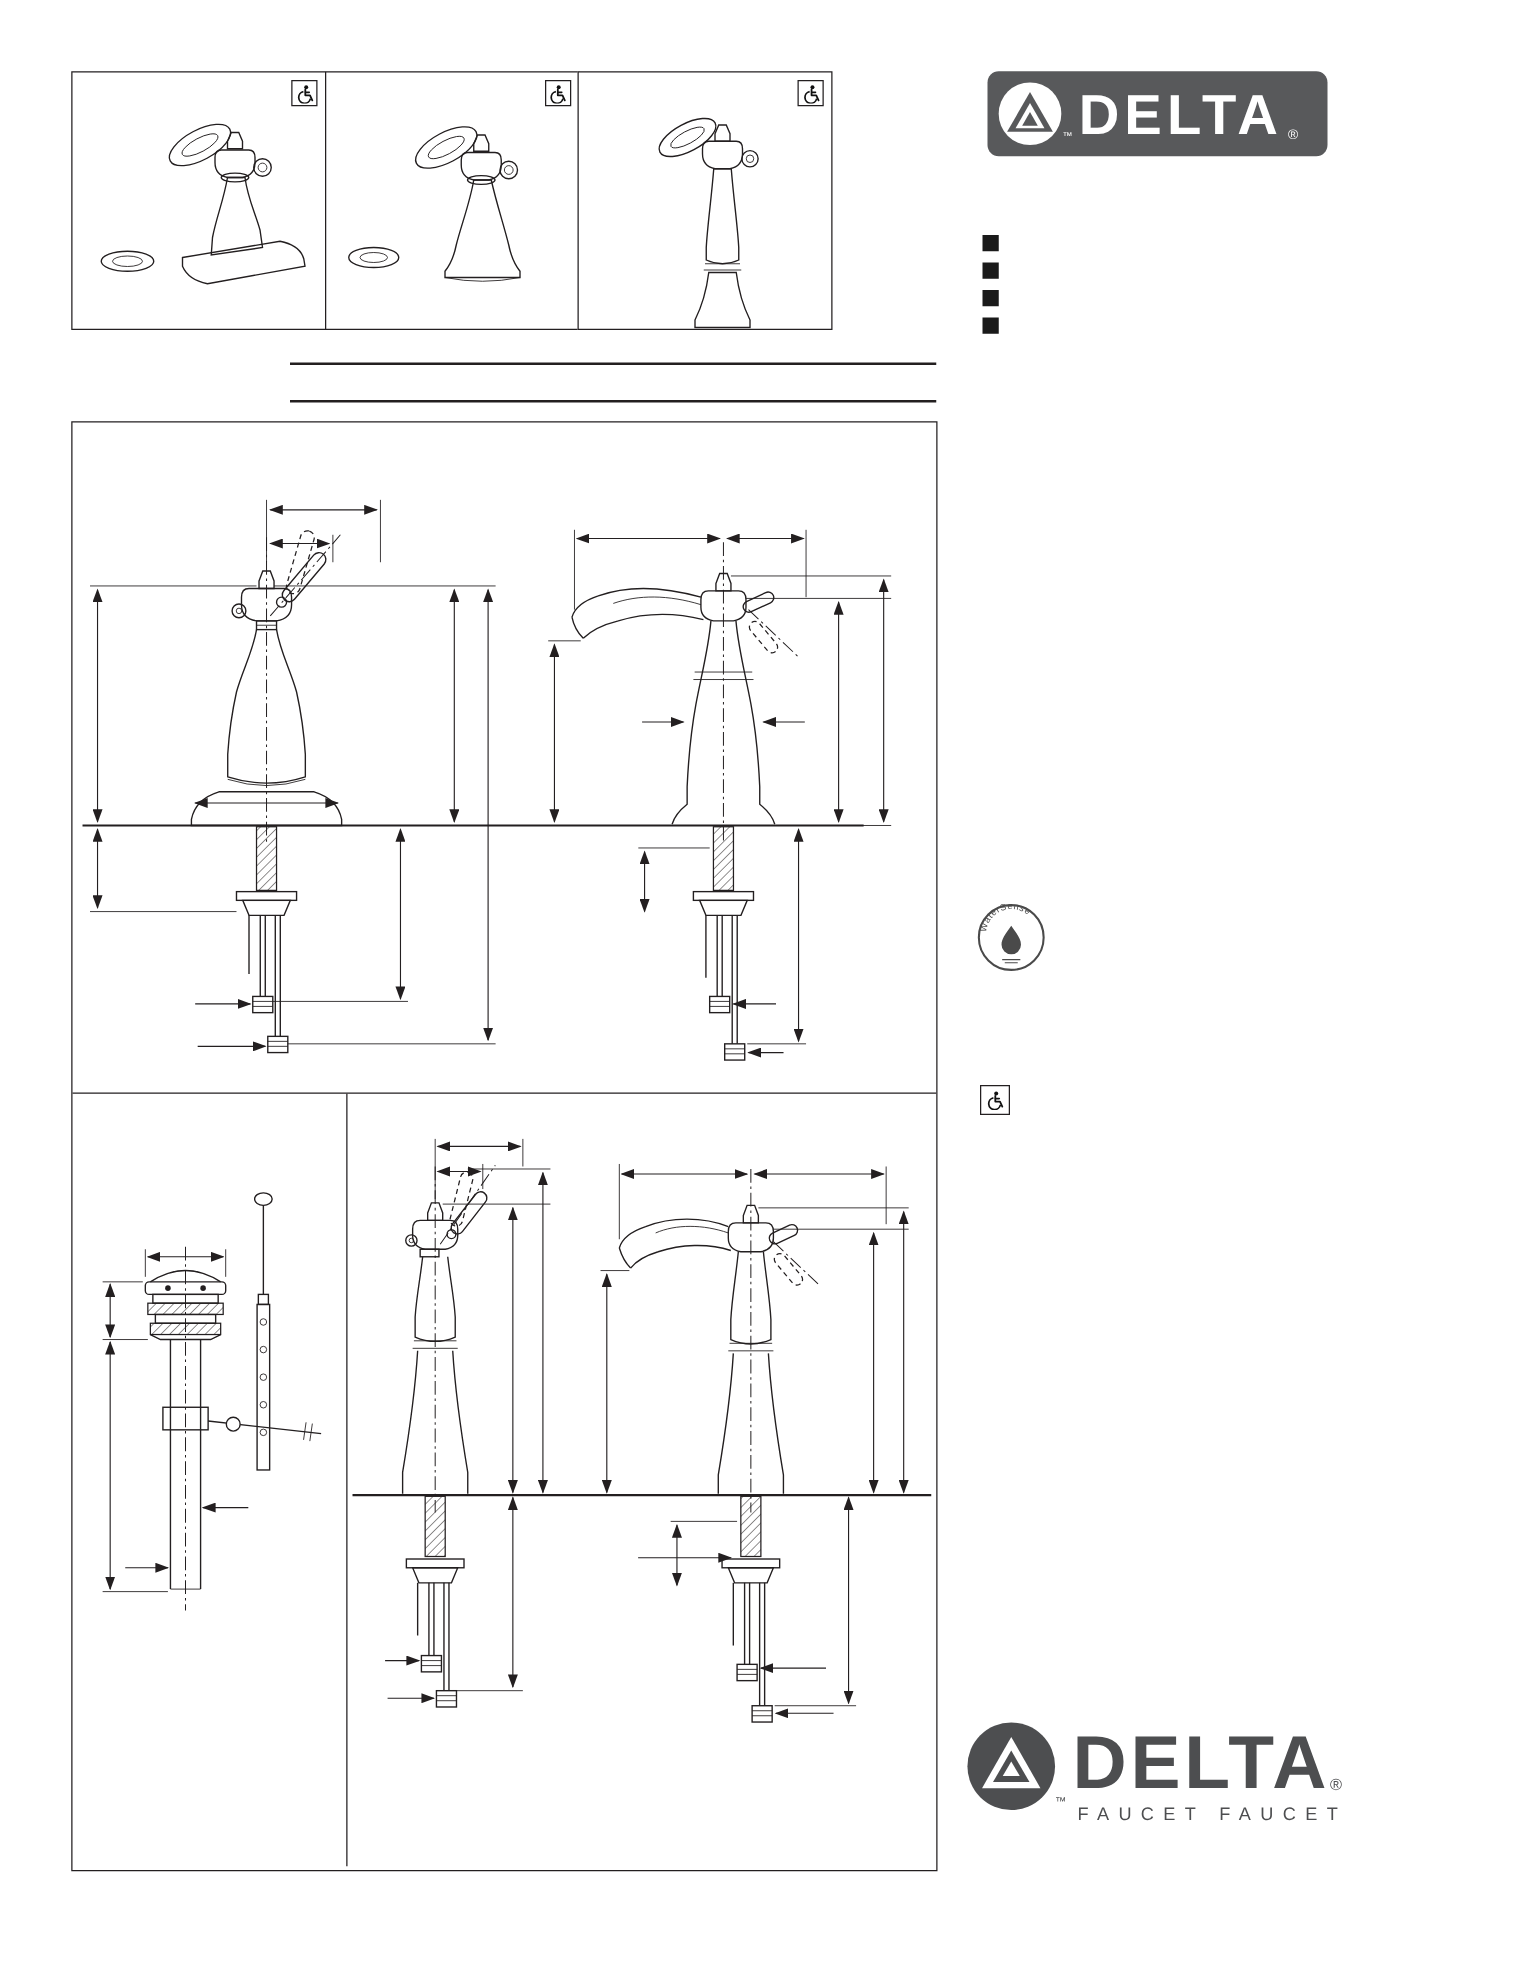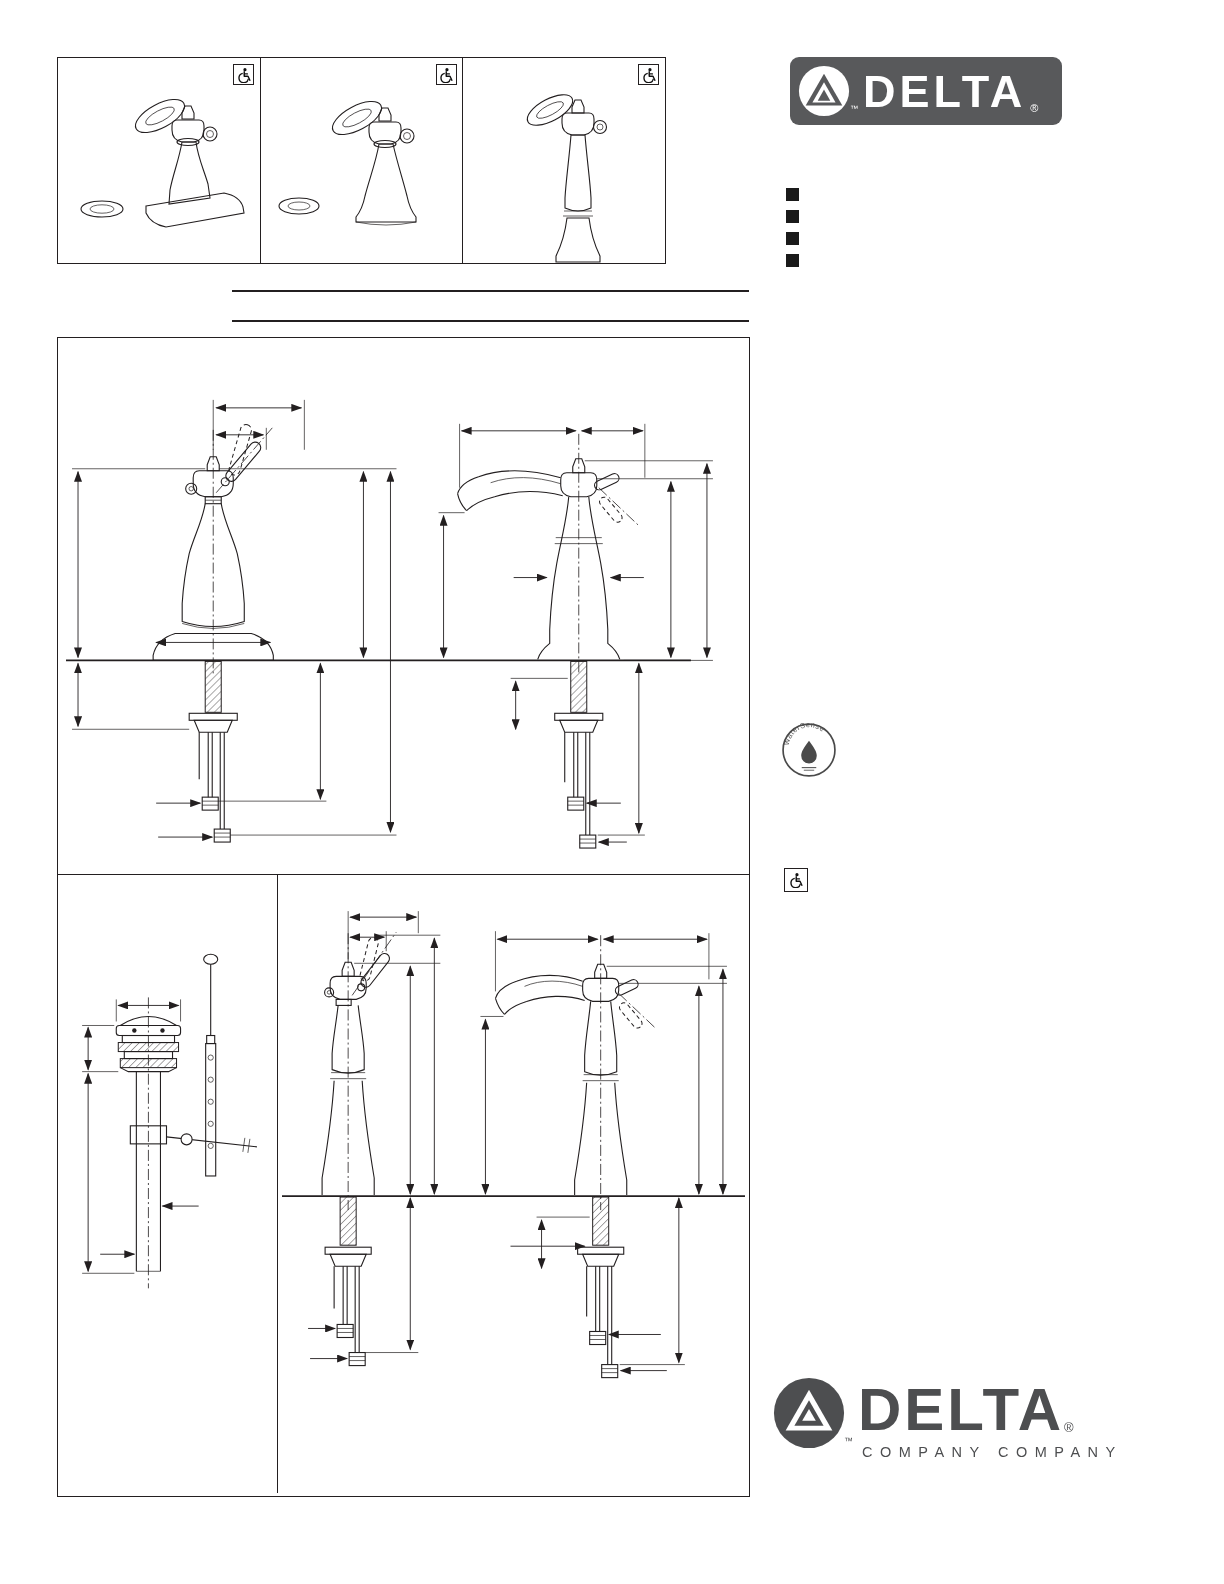--- a/index.html
+++ b/index.html
@@ -494,17 +494,17 @@
       <path d="M38,14 L62,56 H14 Z" fill="#ffffff"></path>
       <path d="M38,25 L53,51 H23 Z" fill="#4d4e50"></path>
       <path d="M38,34 L45,46 H31 Z" fill="#ffffff"></path>
     </svg>
     <div class="footer-text-wrap">
       <span class="footer-tm">™</span>
       <div class="footer-line1">
         <span class="footer-delta">DELTA</span>
         <span class="footer-reg">®</span>
       </div>
-      <div class="footer-company">COMPANY COMPANY</div>
+      <div class="footer-company">FAUCET FAUCET</div>
     </div>
   </div>
 
 </div>
 
 </body></html>

